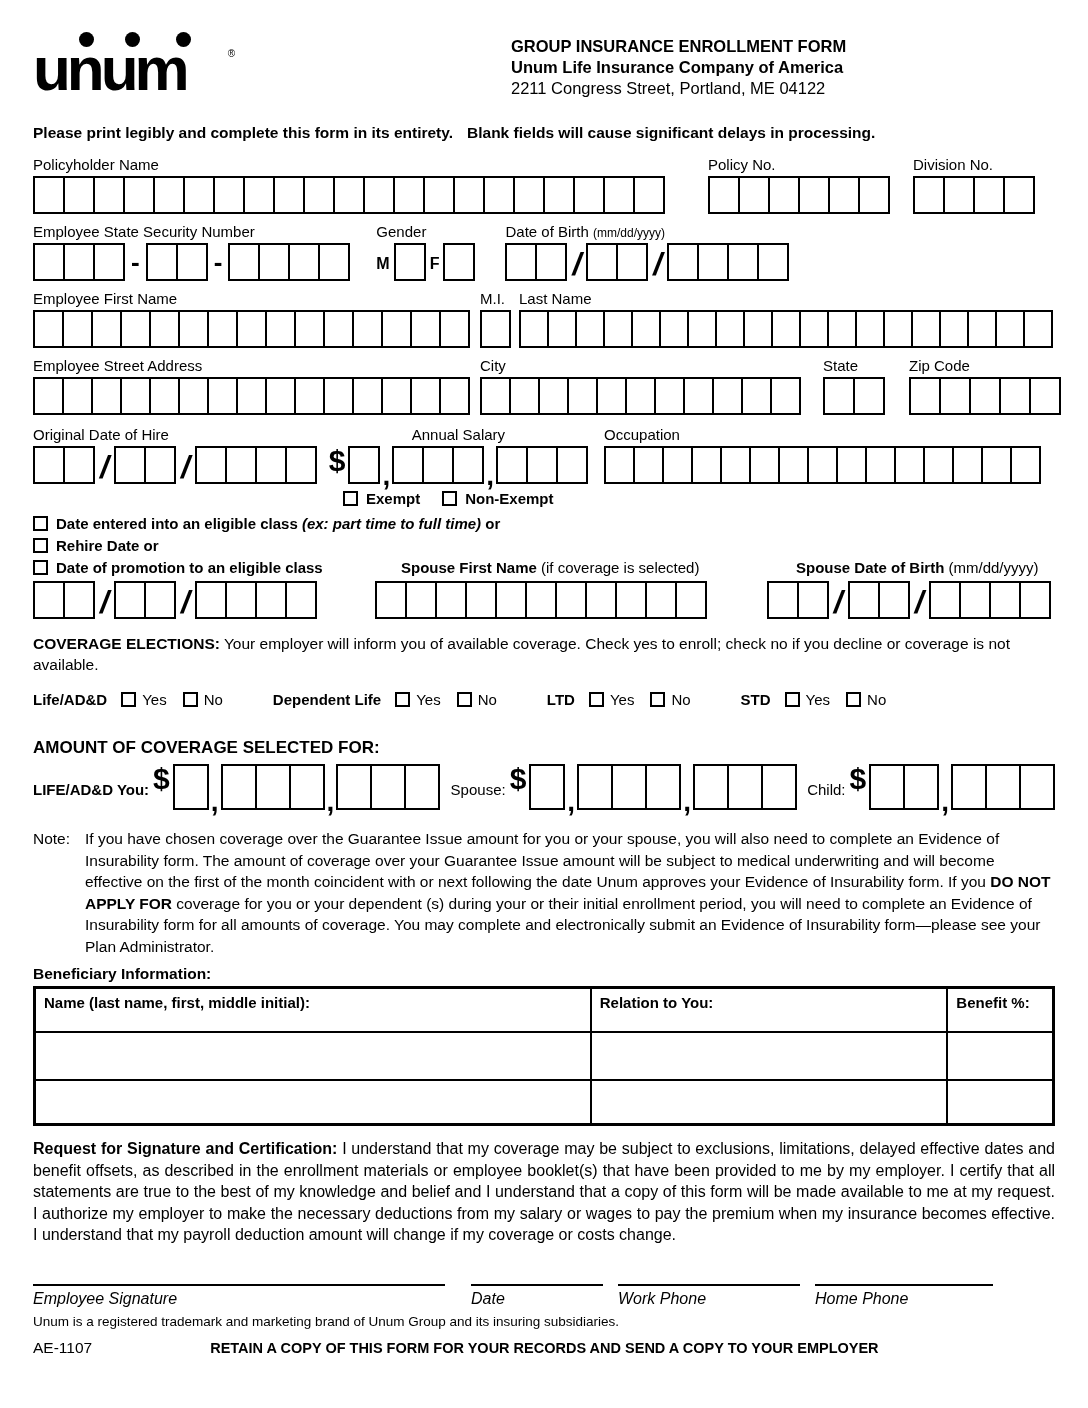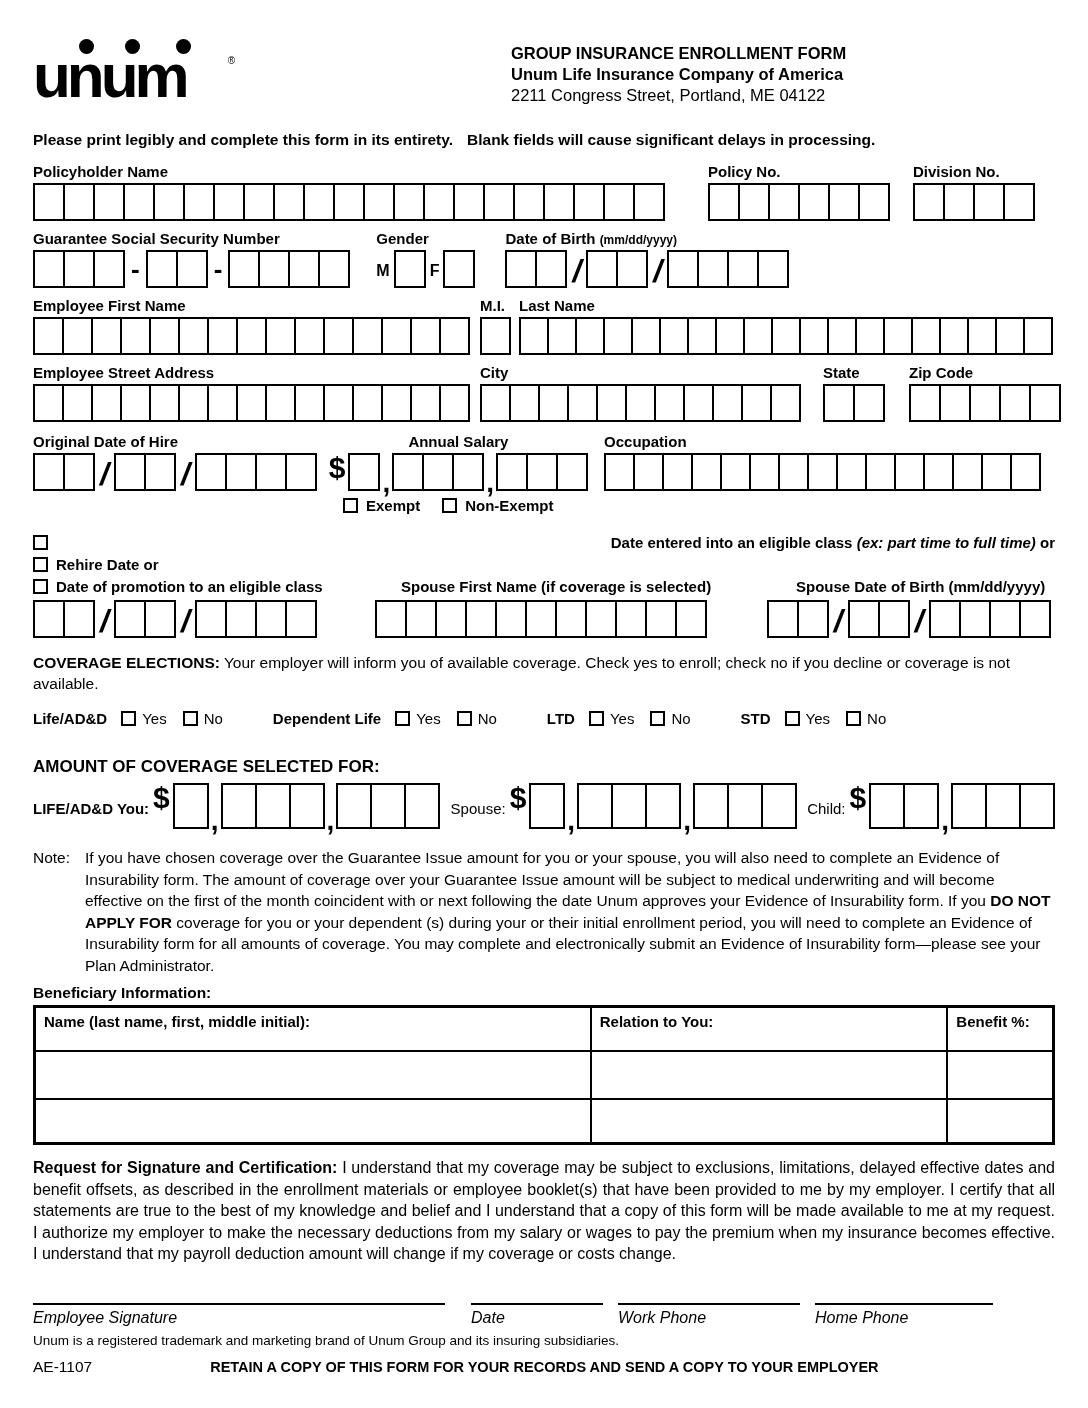--- a/index.html
+++ b/index.html
@@ -1,34 +1,34 @@
 <!DOCTYPE html>
 <html><head>
 <meta charset="utf-8">
 <style>
   * { box-sizing: border-box; }
   html,body { margin:0; padding:0; background:#fff; }
   body { font-family:"Liberation Sans", sans-serif; color:#000; }
-  .page { width:1088px; height:1408px; padding:31px 33px 0 33px; position:relative; overflow:hidden; background:#fff; }
+  .page { width:1088px; height:1408px; padding:24px 33px 0 33px; position:relative; overflow:hidden; background:#fff; }
 
   
   .hdr { display:flex; align-items:flex-start; }
   .logo { position:relative; width:230px; height:78px; margin-top:6px; }
   .logo-word { font-size:62px; font-weight:800; letter-spacing:-4px; line-height:78px; }
   .logo-dot { position:absolute; width:15px; height:15px; background:#000; border-radius:50%; top:2px; }
   .logo-dot.d1 { left:46px; } .logo-dot.d2 { left:92px; } .logo-dot.d3 { left:143px; }
   .logo-reg { position:absolute; right:28px; top:18px; font-size:10px; }
   .hdr-text { margin-left:248px; margin-top:12px; line-height:21px; font-size:16.5px; }
   .hdr-text .b { font-weight:bold; }
 
   .instruction { margin-top:16px; font-weight:bold; font-size:15.5px; }
   .instruction .p2 { margin-left:14px; }
 
   
-  .lbl { font-weight:bold; font-size:15px; display:block; margin-bottom:3px; white-space:nowrap; }
+  .lbl { font-weight:normal; font-size:15px; display:block; margin-bottom:3px; white-space:nowrap; }
   .lbl .small { font-size:12px; }
   .cells { display:flex; align-items:flex-end; }
   .boxrun { display:flex; }
   .cell { width:32px; height:38px; border:2px solid #000; background:#fff; flex:none; }
   .cell + .cell { margin-left:-2px; }
   .amt { width:36px; height:46px; }
   .slash { font-size:32px; font-weight:bold; font-style:italic; line-height:34px; margin:0 5px; align-self:flex-end; }
   .dash { font-size:26px; font-weight:bold; line-height:30px; margin:0 6px; align-self:center; }
   .dollar { font-size:30px; font-weight:bold; line-height:30px; margin-right:3px; align-self:flex-start; }
   .bigcomma { font-size:28px; font-weight:bold; line-height:16px; margin:0 2px; align-self:flex-end; }
@@ -160,21 +160,21 @@
             <span class="cell"></span>
             <span class="cell"></span>
             <span class="cell"></span>
           </span>
         </div>
     </div>
   </div>
 
   <div class="row m-top">
     <div>
-      <span class="lbl">Guarantee Social Security Number</span>
+      <span class="lbl">Employee State Security Number</span>
       <div class="cells">
         <span class="boxrun">
             <span class="cell"></span>
             <span class="cell"></span>
             <span class="cell"></span>
           </span>
         <span class="dash">-</span>
         <span class="boxrun">
             <span class="cell"></span>
             <span class="cell"></span>
@@ -414,21 +414,21 @@
     </div>
   </div>
 
   <div class="cbline" style="margin-left:310px; margin-top:6px;">
     <span class="cb"></span>
     <span style="margin-right:22px;">Exempt</span>
     <span class="cb"></span>
     <span>Non-Exempt</span>
   </div>
 
-  <div class="cbline" style="margin-top:20px;justify-content:space-between;">
+  <div class="cbline" style="margin-top:8px;">
     <span class="cb"></span>
     <span><span>Date entered into an eligible class</span> <span class="it">(ex: part time to full time)</span> <span>or</span></span>
   </div>
   <div class="cbline">
     <span class="cb"></span>
     <span>Rehire Date or</span>
   </div>
   <div class="cbline">
     <span class="cb"></span>
     <span style="width:345px;">Date of promotion to an eligible class</span>

